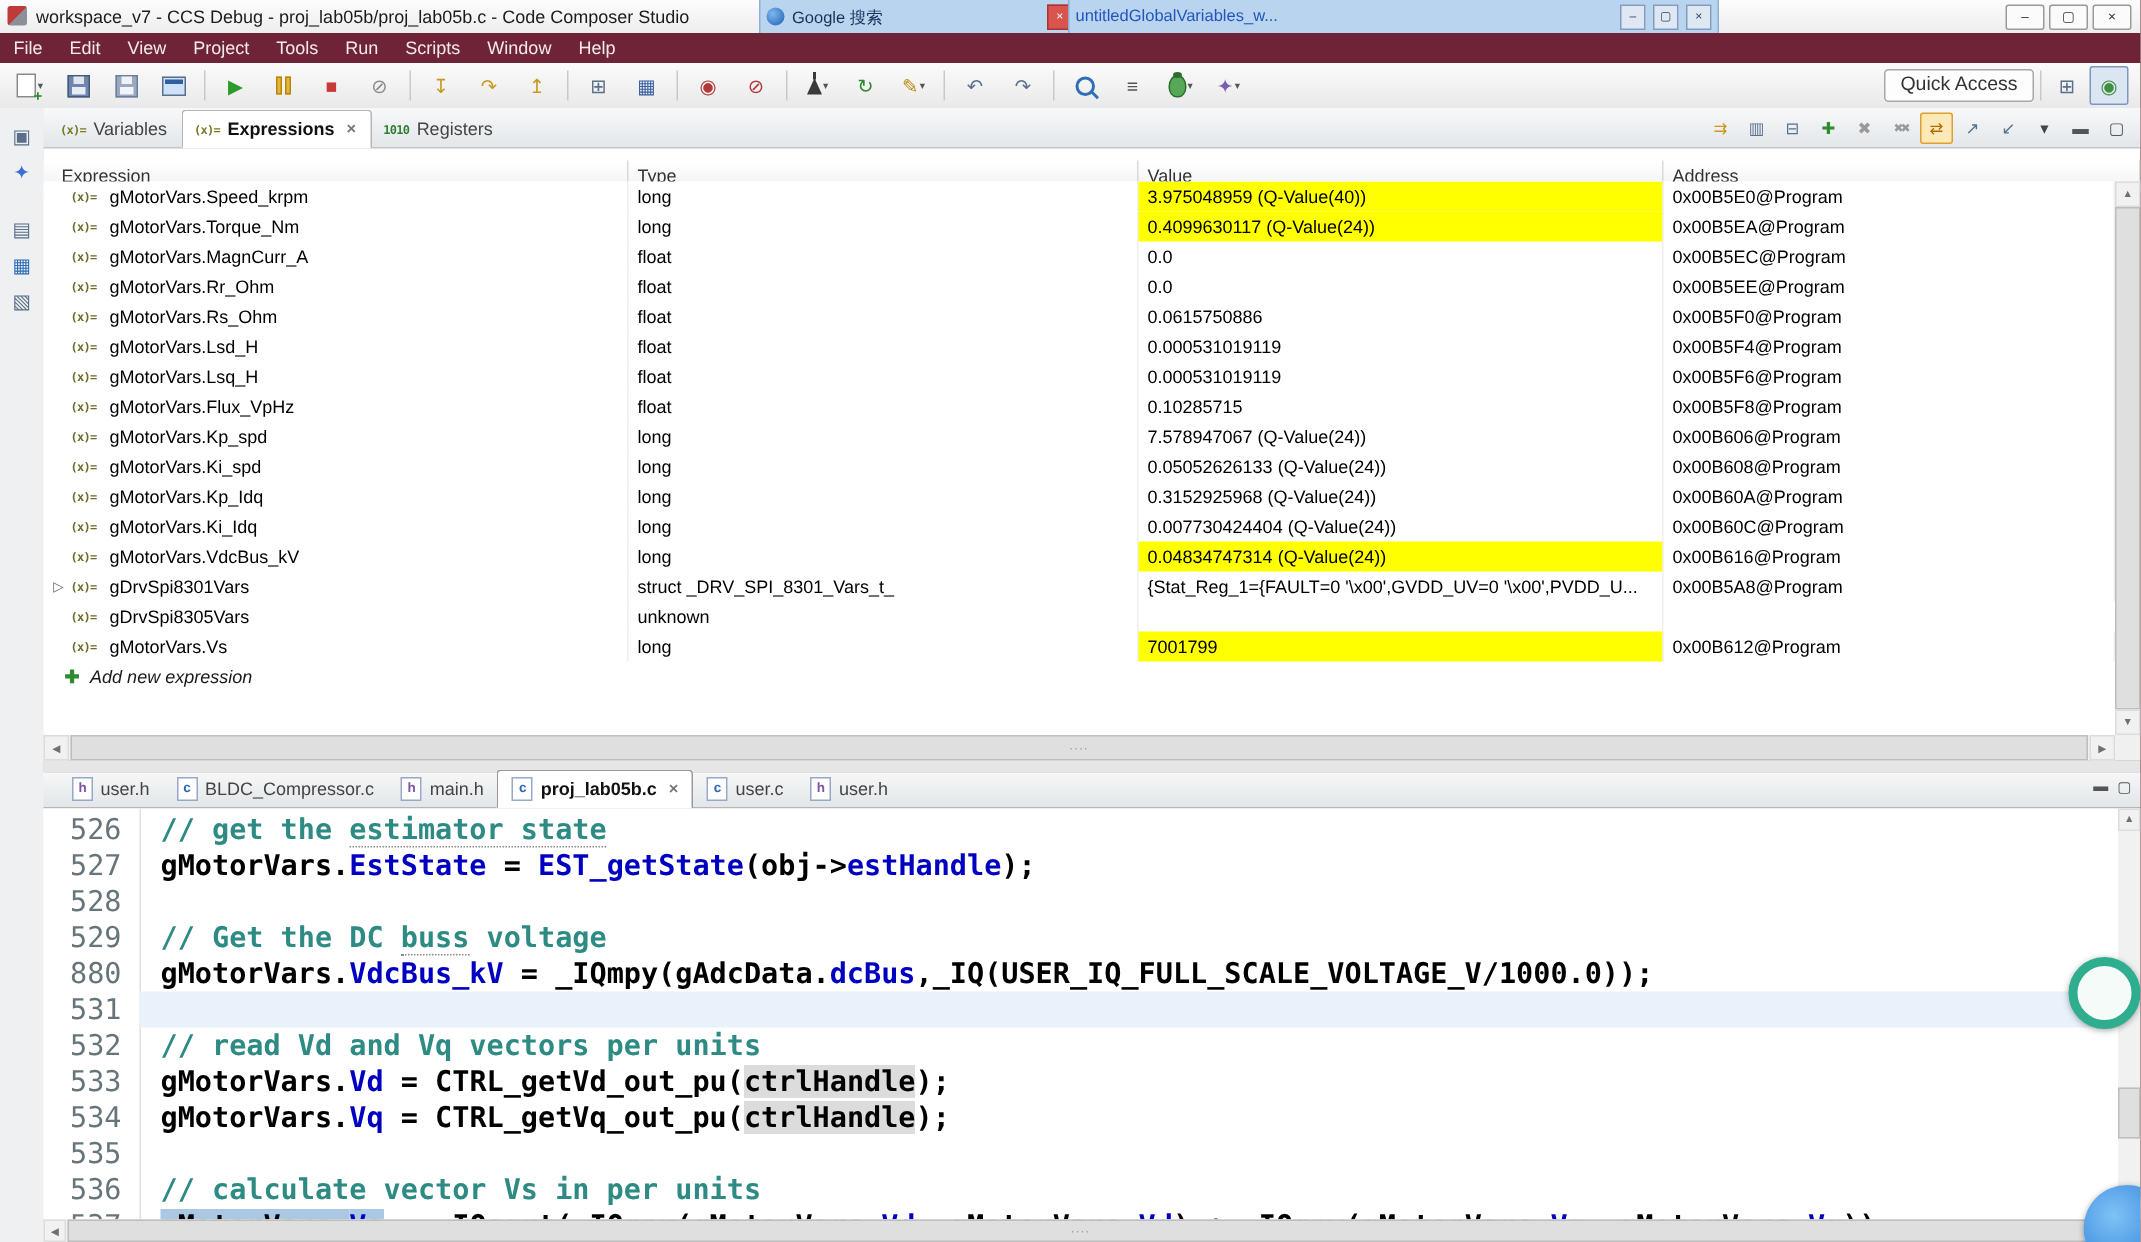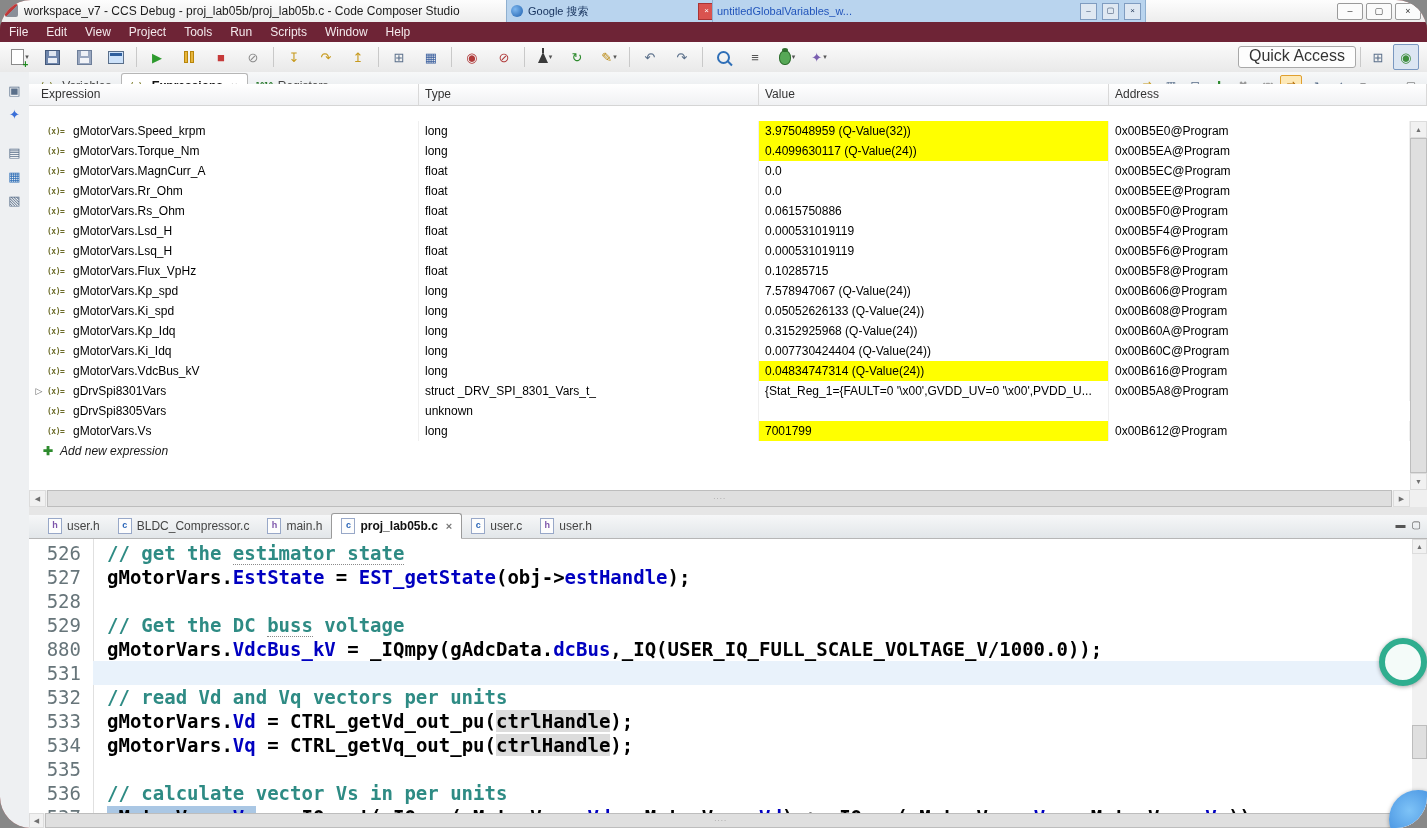--- a/index.html
+++ b/index.html
@@ -1,17 +1,17 @@
 <!DOCTYPE html>
 <html><head>
 <meta charset="utf-8">
 <style>
   html,body{margin:0;padding:0;background:#888;}
   .root{position:relative;width:1427px;height:828px;overflow:hidden;background:#7f1d1d;
-        font-family:"Liberation Sans",sans-serif;font-size:12px;color:#222;border-radius:31px;}
+        font-family:"Liberation Sans",sans-serif;font-size:12px;color:#222;}
 
   
   .titlebar{position:absolute;left:0;top:0;width:1427px;height:22px;
             background:linear-gradient(#fdfdfd,#ededed);border-bottom:1px solid #d8d8d8;}
   .appicon{position:absolute;left:5px;top:4px;width:13px;height:13px;border-radius:2px;
            background:linear-gradient(135deg,#c03a3a 0 50%,#8a8f98 50% 100%);}
   .wtitle{position:absolute;left:24px;top:4px;font-size:12px;color:#1c1c1c;white-space:nowrap;}
   .winbtns{position:absolute;right:6px;top:3px;display:flex;gap:3px;}
   .winbtn{width:24px;height:15px;border:1px solid #9a9a9a;background:#fbfbfb;border-radius:2px;
           font-size:9px;line-height:14px;text-align:center;color:#333;}
@@ -58,21 +58,21 @@
   .shape-search{width:9px;height:9px;border:2px solid #2f6fb7;border-radius:50%;}
   .shape-search::after{content:"";position:absolute;width:7px;height:2px;background:#2f6fb7;
         transform:rotate(45deg);right:-5px;bottom:-2px;}
   .shape-bug{width:10px;height:13px;background:#56a856;border-radius:50% 50% 45% 45%;border:1px solid #2d6e2d;}
   .shape-bug::before{content:"";position:absolute;left:2px;top:-3px;width:6px;height:4px;background:#2d6e2d;border-radius:50%;}
   .shape-flask{width:0;height:0;border-left:5px solid transparent;border-right:5px solid transparent;
         border-bottom:11px solid #3a3a3a;}
   .shape-flask::before{content:"";position:absolute;left:-1px;top:-4px;width:2px;height:5px;background:#3a3a3a;}
   .tright{position:absolute;right:8px;top:0;height:30px;display:flex;align-items:center;gap:4px;}
   .qa-btn{height:20px;padding:0 10px;border:1px solid #a8a8a8;border-radius:3px;background:#fdfdfd;
-          font-size:16px;color:#333;line-height:18px;}
+          font-size:13px;color:#333;line-height:18px;}
   .vline{width:1px;height:20px;background:#c9c9c9;}
   .pbtn{width:24px;height:24px;border:1px solid transparent;border-radius:2px;display:flex;align-items:center;justify-content:center;font-size:13px;}
   .pbtn.active{background:#dce6f2;border-color:#7a98c0;}
 
   
   .rail{position:absolute;left:0;top:72px;width:29px;height:756px;background:#eef0f2;border-right:1px solid #c9c9c9;}
   .rail-ic{width:29px;height:24px;display:flex;align-items:center;justify-content:center;font-size:13px;}
   .rail-ic:nth-child(1){margin-top:6px;}
   .rail-ic:nth-child(3){margin-top:14px;}
 
@@ -84,21 +84,21 @@
   .vtab{display:flex;align-items:center;gap:5px;padding:5px 10px 5px 7px;font-size:12px;color:#444;}
   .vtab.sel{background:#fff;border:1px solid #b6b6b6;border-bottom:1px solid #fff;margin-bottom:-1px;
             border-radius:3px 3px 0 0;font-weight:bold;color:#111;}
   .vtab-ic{font:bold 8px "DejaVu Sans Mono",monospace;letter-spacing:-0.5px;}
   .vtab-x{color:#777;font-size:11px;font-weight:bold;margin-left:3px;}
   .mini{position:absolute;right:5px;top:3px;display:flex;gap:2px;}
   .mbtn{width:20px;height:19px;border:1px solid transparent;border-radius:2px;
         display:flex;align-items:center;justify-content:center;font-size:11px;}
   .mbtn.small{font-size:8px;letter-spacing:-2px;}
   .mbtn.active{background:#fde9b8;border-color:#e0a030;}
-  .thead{position:absolute;left:0;top:12px;right:0;height:22px;display:grid;
+  .thead{position:absolute;left:0;top:35px;right:0;height:22px;display:grid;
          grid-template-columns:390px 340px 350px minmax(0,1fr);
          background:linear-gradient(#ffffff,#f0f1f3);border-bottom:1px solid #d5d5d5;box-sizing:border-box;}
   .th{line-height:21px;padding-left:6px;border-right:1px solid #d9d9d9;color:#333;font-size:12px;}
   .th:first-child{padding-left:12px;}
   .tbody{position:absolute;left:0;top:49px;right:17px;bottom:17px;overflow:hidden;background:#fff;}
   .trow{display:grid;grid-template-columns:390px 340px 350px minmax(0,1fr);height:20px;}
   .cell{line-height:20px;padding-left:6px;border-right:1px solid #efefef;white-space:nowrap;overflow:hidden;font-size:12px;color:#000;}
   .c-expr{display:flex;align-items:center;padding-left:4px;gap:2px;}
   .twisty{width:12px;text-align:center;color:#666;font-size:9px;flex:0 0 auto;}
   .vicon{width:24px;flex:0 0 auto;font:bold 8px "DejaVu Sans Mono",monospace;color:#6b6b28;letter-spacing:-0.5px;}
@@ -346,21 +346,21 @@
         <div class="th">Address</div>
       </div>
     <div class="tbody" id="tbody">
         <div class="trow">
           <div class="cell c-expr">
             <span class="twisty"></span>
             <span class="vicon">(x)=</span>
             <span class="elabel">gMotorVars.Speed_krpm</span>
           </div>
           <div class="cell c-type">long</div>
-          <div class="cell c-val hl">3.975048959 (Q-Value(32))</div>
+          <div class="cell c-val hl">3.975048959 (Q-Value(40))</div>
           <div class="cell c-addr">0x00B5E0@Program</div>
         </div>
         <div class="trow">
           <div class="cell c-expr">
             <span class="twisty"></span>
             <span class="vicon">(x)=</span>
             <span class="elabel">gMotorVars.Torque_Nm</span>
           </div>
           <div class="cell c-type">long</div>
           <div class="cell c-val hl">0.4099630117 (Q-Value(24))</div>

